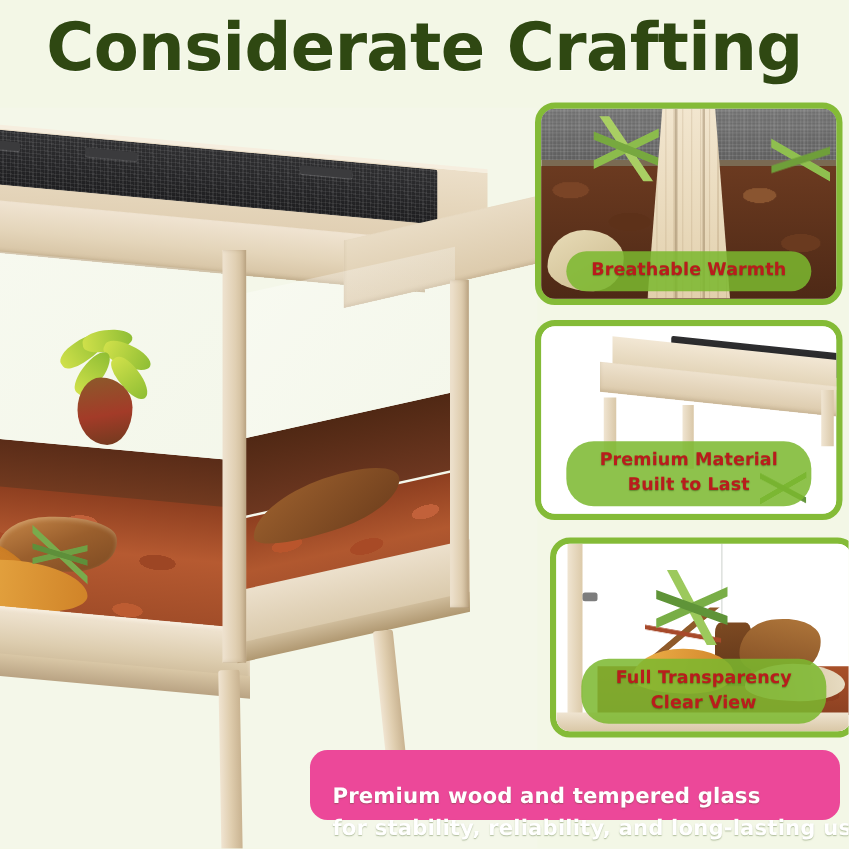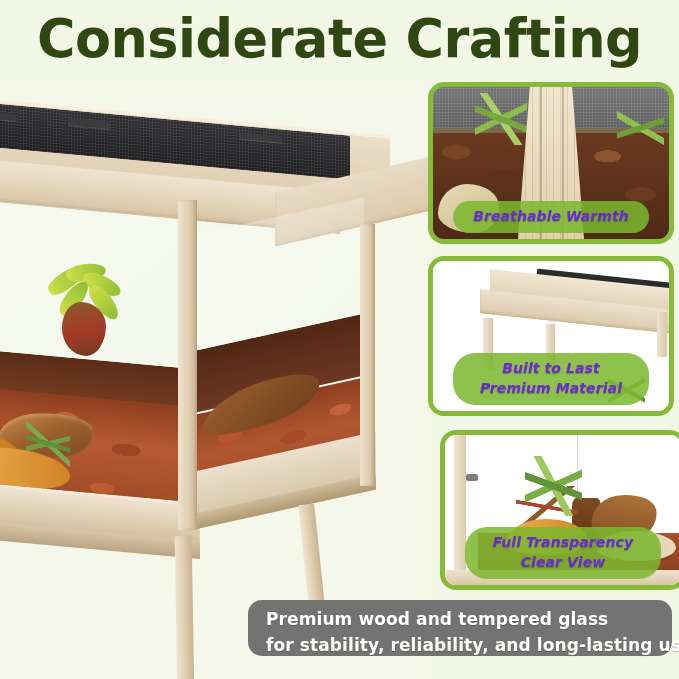--- a/index.html
+++ b/index.html
@@ -323,41 +323,40 @@
   
   .pill {
     position:absolute;
     left:50%; transform:translateX(-50%);
     bottom:6px;
     width:83%;
     background:rgba(124,184,46,.86);
     border-radius:22px;
     padding:6px 8px 7px;
     text-align:center;
-    color:#6d28d9;
+    color:#b91c1c;
     font-weight:bold;
     font-size:14px;
     line-height:1.38;
     text-shadow:0 1px 1px rgba(40,70,10,.45);
     letter-spacing:.1px;
-    font-style:italic;
   }
   .pill .ln { display:block; white-space:nowrap; }
 
   
   .caption {
     position:absolute;
     left:248px; top:600px; width:424px; height:56px;
-    background:#737373;
+    background:#ec4899;
     border-radius:14px;
     color:#ffffff;
     font-weight:bold;
     font-size:17px;
     line-height:1.52;
-    padding:7px 14px 0 18px;
+    padding:25px 14px 0 18px;
     text-shadow:0 1px 1px rgba(50,80,15,.35);
     letter-spacing:.1px;
   }
   .caption .ln { display:block; white-space:nowrap; }
 </style>
 </head>
 <body>
 
 <div class="stage">
 
@@ -443,22 +442,22 @@
       <div class="p2-bg"></div>
       <div class="p2-mesh"></div>
       <div class="p2-topband"></div>
       <div class="p2-rail"></div>
       <div class="p2-post a"></div>
       <div class="p2-post b"></div>
       <div class="p2-post c"></div>
       <div class="p2-leaf"></div>
     </div>
     <div class="pill">
+      <span class="ln">Premium Material</span>
       <span class="ln">Built to Last</span>
-      <span class="ln">Premium Material</span>
     </div>
   </div>
 
   <div class="panel p3">
     <div class="panel-photo">
       <div class="p3-bg"></div>
       <div class="p3-seam"></div>
       <div class="p3-bark"></div>
       <div class="p3-wood"></div>
       <div class="p3-wood2"></div>

